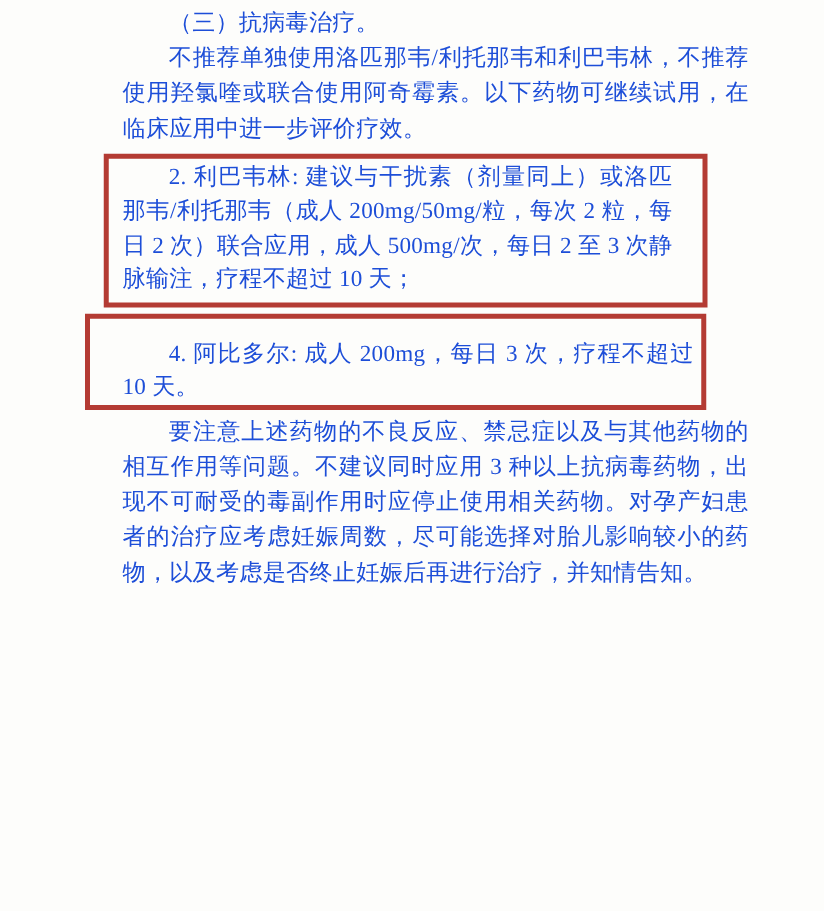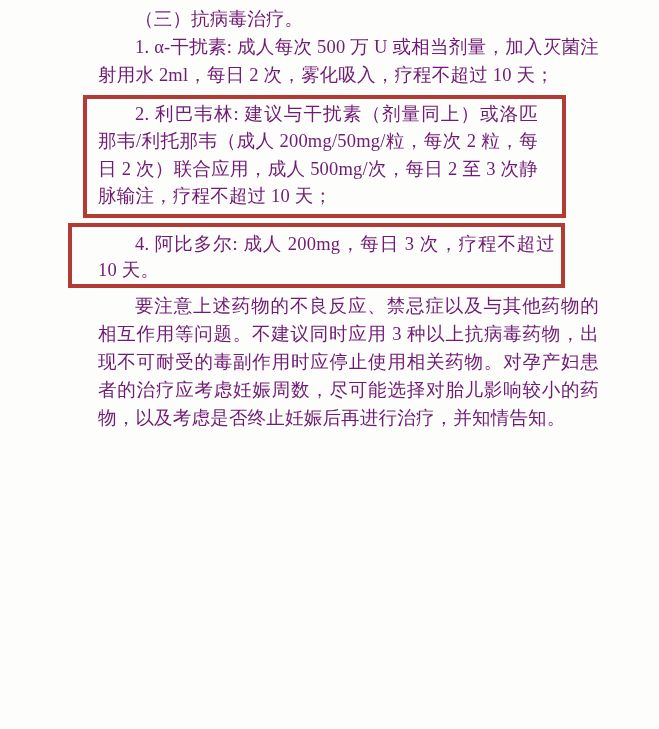--- a/index.html
+++ b/index.html
@@ -38,37 +38,37 @@
     border: 4px solid var(--hl-color, #b43b33);
     box-sizing: content-box;
   }
   .hl-box-1 {
     margin: 5px 33px 5px -15px;
     padding: 2px 24px 3px 11px;
     line-height: 27.5px;
   }
   .hl-box-2 {
     margin: 4px 34px 4px -30px;
-    padding: 4px 6px 1px 26px;
+    padding: 16px 6px 1px 26px;
     line-height: 26px;
   }
   .hl-box p {
     text-indent: 2em;
   }
 </style>
 </head>
 <body>
 
-<div class="page" style="background: rgb(253, 253, 251); color: #701a75;">
+<div class="page" style="background: rgb(253, 253, 251); color: #1d4ed8;">
 
   <div class="heading">（三）抗病毒治疗。</div>
 
 
+  <p>不推荐单独使用洛匹那韦/利托那韦和利巴韦林，不推荐使用羟氯喹或联合使用阿奇霉素。以下药物可继续试用，在临床应用中进一步评价疗效。</p>
 
-  <p>1. α-干扰素: 成人每次 500 万 U 或相当剂量，加入灭菌注射用水 2ml，每日 2 次，雾化吸入，疗程不超过 10 天；</p>
 
   <div class="hl-box hl-box-1">
     <p>2. 利巴韦林: 建议与干扰素（剂量同上）或洛匹那韦/利托那韦（成人 200mg/50mg/粒，每次 2 粒，每日 2 次）联合应用，成人 500mg/次，每日 2 至 3 次静脉输注，疗程不超过 10 天；</p>
   </div>
 
 
   <div class="hl-box hl-box-2">
     <p>4. 阿比多尔: 成人 200mg，每日 3 次，疗程不超过 10 天。</p>
   </div>
 

